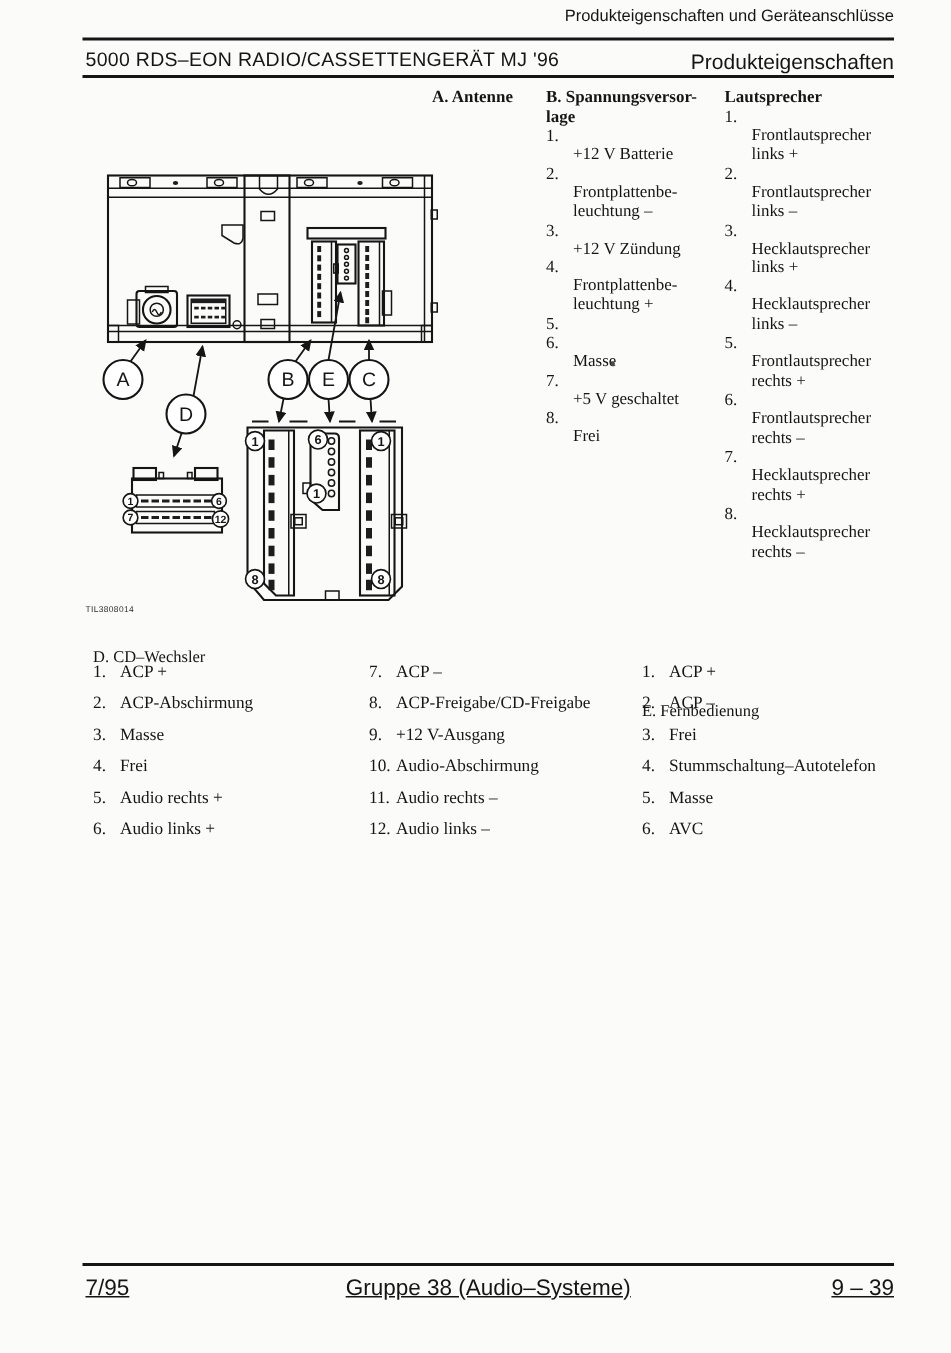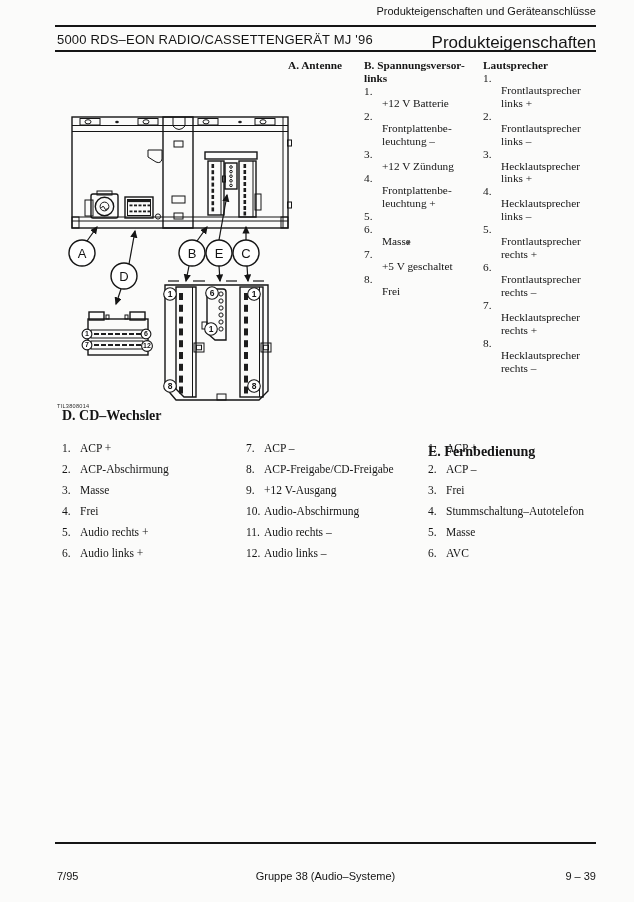--- a/index.html
+++ b/index.html
@@ -8,21 +8,21 @@
     background:#fbfbfa;color:#151515;
     font-family:"Liberation Serif",serif;
     -webkit-font-smoothing:antialiased;
   }
   .sans{font-family:"Liberation Sans",sans-serif;}
   .abs{position:absolute;}
   .rule{position:absolute;left:55px;width:541px;background:#151515;}
   #running-head{top:5px;right:38px;font-size:11px;}
   #rule-top{top:25px;height:2.2px;}
   #page-title{top:32px;left:57px;font-size:13px;letter-spacing:.2px;}
-  #section-label{top:33px;right:38px;font-size:17px;}
+  #section-label{top:33px;right:38px;font-size:14px;}
   #rule-2{top:50px;height:1.6px;}
 
   
   .legend{position:absolute;top:59px;font-size:11.3px;line-height:12.9px;}
   #col-a{left:288px;text-align:right;}
   #col-b{left:364px;width:112px;}
   #col-c{left:483px;width:114px;}
   .lh{font-weight:bold;}
   .litem{display:flex;}
   .litem .num{flex:none;width:18px;}
@@ -37,53 +37,53 @@
   #diagram .ln{stroke:#151515;stroke-width:1.2;fill:none;}
   #diagram .lbl circle{fill:#fff;stroke:#151515;stroke-width:1.4;}
   #diagram .lbl text{font:13px "Liberation Sans",sans-serif;fill:#151515;text-anchor:middle;}
   #diagram .pin circle{fill:#fff;stroke:#151515;stroke-width:1.1;}
   #diagram .pin text{font:bold 7px "Liberation Sans",sans-serif;fill:#151515;text-anchor:middle;}
   #diagram .pin.big text{font-size:8.5px;}
   #diagram .figid{font:5.6px "Liberation Sans",sans-serif;fill:#2c2c2c;letter-spacing:.25px;}
   #stray-dot{position:absolute;left:407px;top:241px;width:3px;height:3px;background:#4a4a4a;border-radius:50%;}
 
   
-  .sec-h{position:absolute;top:408px;font-weight:bold;font-size:14px;}
+  .sec-h{position:absolute;top:432px;font-weight:normal;font-size:11px;}
   #sec-d-h{left:62px;}
   #sec-e-h{left:428px;margin-top:36px;}
   .plist{position:absolute;top:442px;font-size:11.5px;}
   #sec-d-left{left:62px;}
   #sec-d-right{left:246px;}
   #sec-e-list{left:428px;}
   .plist .litem{height:21px;}
   .plist .num{width:18px;}
 
   
   #rule-bottom{top:842px;height:2px;}
-  .foot{top:870px;font-size:11px;}
+  .foot{top:850px;font-size:15px;text-decoration:underline;}
   #footer-issue{left:57px;}
   #footer-center{left:55px;width:541px;text-align:center;}
   #footer-page{right:38px;}
 </style>
 </head>
 <body>
 
 <div id="running-head" class="abs sans">Produkteigenschaften und Geräteanschlüsse</div>
 <div id="rule-top" class="rule"></div>
 <div id="page-title" class="abs sans">5000 RDS–EON RADIO/CASSETTENGERÄT MJ '96</div>
 <div id="section-label" class="abs sans">Produkteigenschaften</div>
 <div id="rule-2" class="rule"></div>
 
 <div id="col-a" class="legend">
   <div class="lh">A. Antenne</div>
 </div>
 
 <div id="col-b" class="legend">
   <div class="lh">B. Spannungsversor-</div>
-  <div class="lh">links</div>
+  <div class="lh">lage</div>
   <div class="litem">
       <span class="num">1.</span>
       <span class="txt">
         <span>+12 V Batterie</span>
       </span>
     </div>
   <div class="litem">
       <span class="num">2.</span>
       <span class="txt">
         <span>Frontplattenbe-</span>

